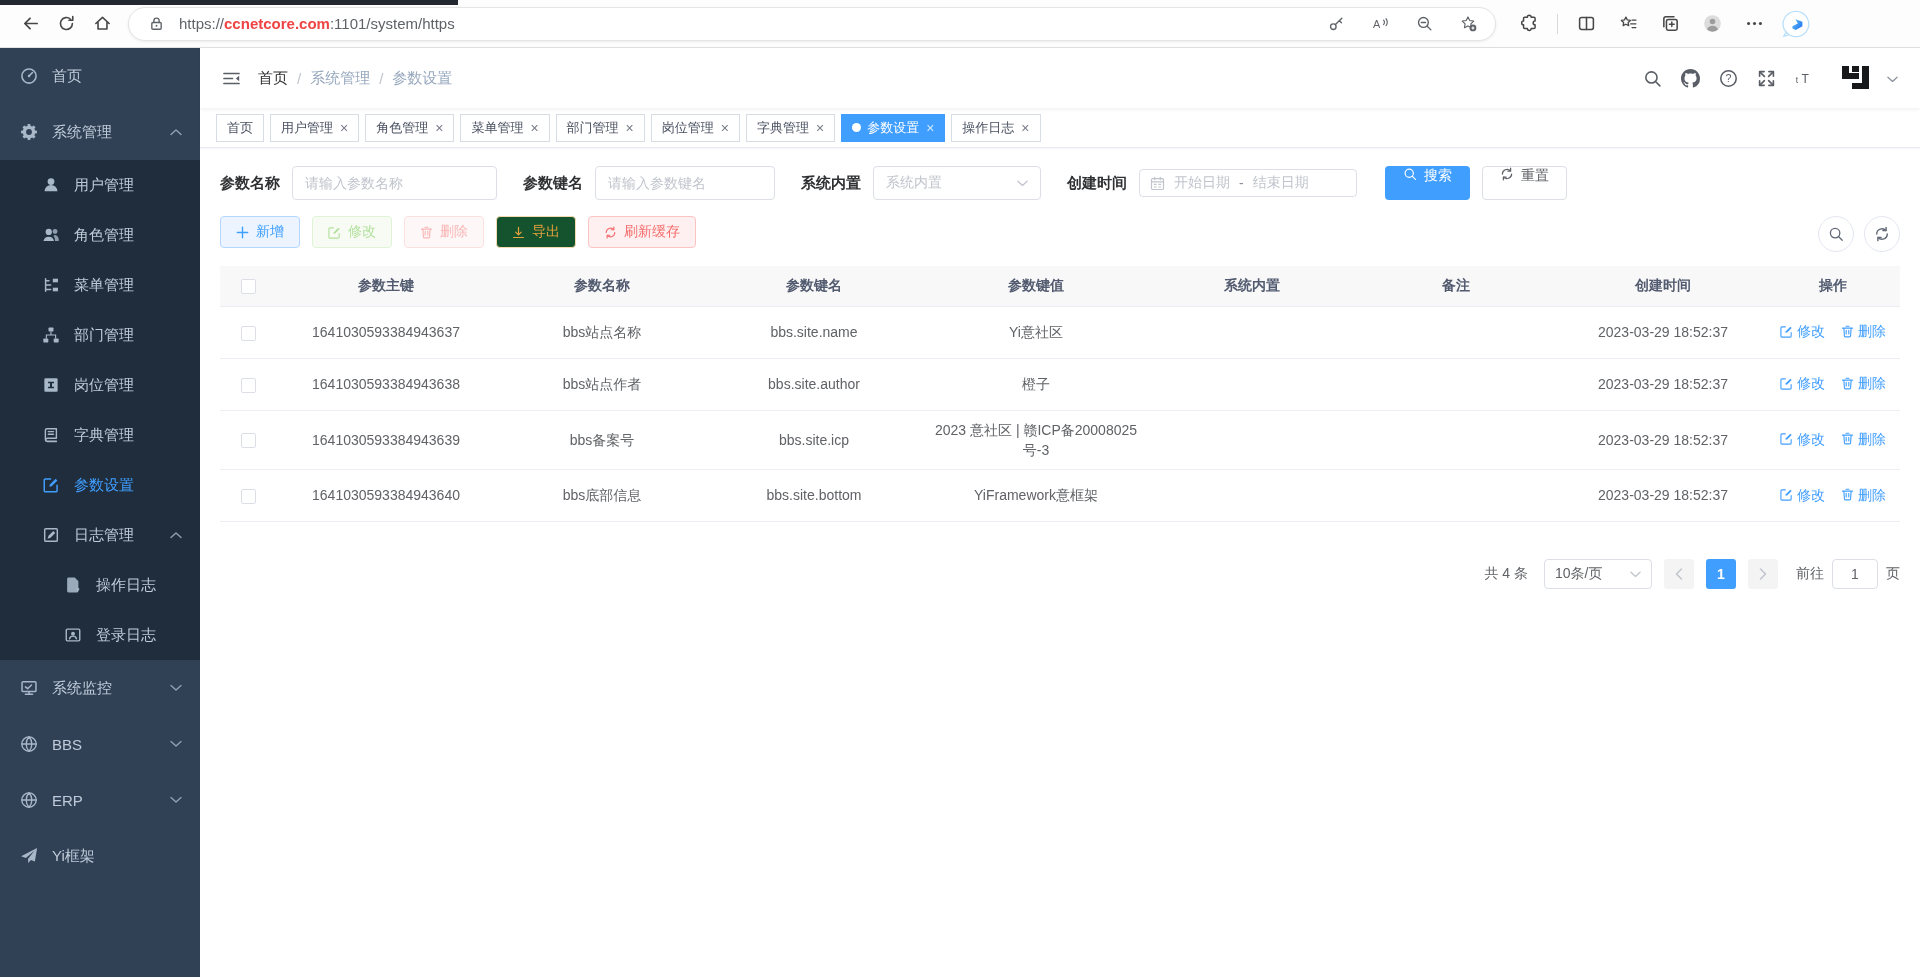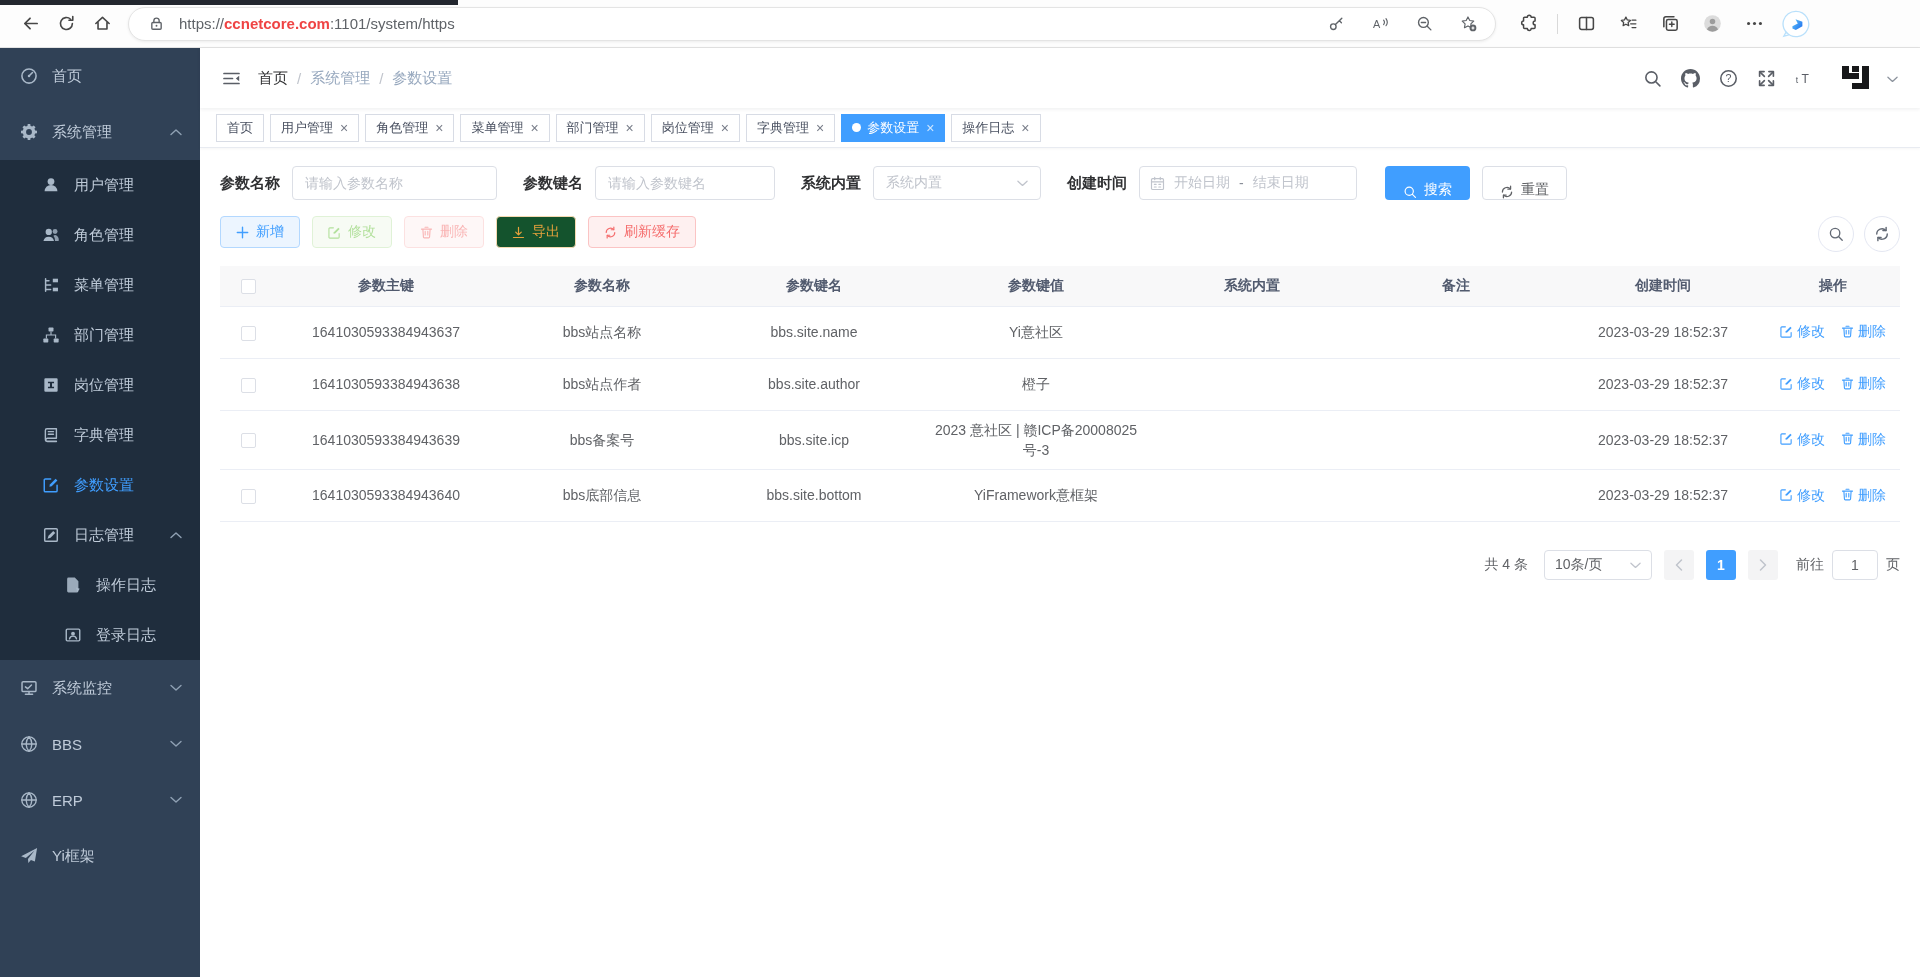--- a/index.html
+++ b/index.html
@@ -69,24 +69,24 @@
   .filters{display:flex;align-items:center;margin:4px 0 16px;}
   .f-group{display:flex;align-items:center;margin-right:26px;}
   .f-label{font-size:15px;font-weight:700;color:#303133;margin-right:12px;white-space:nowrap;}
   .f-input{height:34px;border:1px solid #dcdfe6;border-radius:4px;padding:0 12px;font-size:14px;color:#606266;outline:none;}
   .f-input::placeholder{color:#c0c4cc;}
   .in-name{width:205px;}
   .in-key{width:180px;}
   .f-select{width:168px;height:34px;border:1px solid #dcdfe6;border-radius:4px;display:flex;align-items:center;justify-content:space-between;padding:0 12px;color:#c0c4cc;font-size:14px;cursor:pointer;background:#fff;}
   .f-select .sel-caret{color:#c0c4cc;display:flex;}
   .f-select svg{width:11px;height:7px;}
-  .f-date{width:218px;height:34px;border:1px solid #dcdfe6;border-radius:4px;display:flex;align-items:center;gap:9px;padding:0 10px;font-size:14px;color:#c0c4cc;background:#fff;cursor:pointer;}
+  .f-date{width:218px;height:28px;border:1px solid #dcdfe6;border-radius:4px;display:flex;align-items:center;gap:9px;padding:0 10px;font-size:14px;color:#c0c4cc;background:#fff;cursor:pointer;}
   .f-date svg{width:15px;height:15px;flex:0 0 auto;}
   .f-date .dsep{color:#8a8f99;}
-  .btn{height:34px;border-radius:4px;font-size:14px;display:inline-flex;align-items:flex-end;gap:7px;padding:0 17px;border:1px solid transparent;cursor:pointer;background:#fff;}
+  .btn{height:34px;border-radius:4px;font-size:14px;display:inline-flex;align-items:flex-start;gap:7px;padding:0 17px;border:1px solid transparent;cursor:pointer;background:#fff;}
   .btn svg{width:14px;height:14px;}
   .btn-search{background:#409eff;color:#fff;margin-left:2px;}
   .btn-reset{border-color:#dcdfe6;color:#606266;margin-left:12px;}
 
   .toolbar{display:flex;align-items:flex-start;margin:2px 0 14px;}
   .tb-group{display:flex;gap:12px;}
   .tb{height:32px;padding:0 15px;border-radius:4px;font-size:14px;display:inline-flex;align-items:center;gap:7px;border:1px solid;cursor:pointer;background:#fff;}
   .tb svg{width:13px;height:13px;}
   .tb.primary{color:#409eff;background:#ecf5ff;border-color:#b3d8ff;}
   .tb.success{color:#67c23a;background:#f0f9eb;border-color:#c2e7b0;}
@@ -98,21 +98,21 @@
   .circle-btn svg{width:16px;height:16px;}
 
   table{width:100%;border-collapse:collapse;table-layout:fixed;font-size:14px;color:#606266;}
   thead th{background:#f8f8f9;color:#515a6e;font-weight:700;height:40px;border-bottom:1px solid #ebeef5;text-align:center;padding:0 4px;}
   tbody td{height:52px;border-bottom:1px solid #ebeef5;text-align:center;padding:9px 4px;line-height:1.45;}
   .cb{width:15px;height:15px;border:1px solid #dcdfe6;border-radius:2px;display:inline-block;background:#fff;vertical-align:middle;cursor:pointer;}
   .val-wrap{display:inline-block;max-width:216px;}
   .op{color:#409eff;display:inline-flex;align-items:center;gap:4px;margin:0 8px;cursor:pointer;text-decoration:none;white-space:nowrap;}
   .op svg{width:13px;height:13px;}
 
-  .pager{display:flex;align-items:center;justify-content:flex-end;gap:12px;margin-top:28px;font-size:14px;color:#606266;}
+  .pager{display:flex;align-items:center;justify-content:flex-end;gap:12px;margin-top:37px;font-size:14px;color:#606266;}
   .p-total{margin-right:4px;}
   .psel{width:108px;height:30px;border:1px solid #dcdfe6;border-radius:4px;display:flex;align-items:center;justify-content:space-between;padding:0 10px;cursor:pointer;background:#fff;}
   .psel .sel-caret{color:#c0c4cc;display:flex;}
   .psel svg{width:11px;height:7px;}
   .pbtn{min-width:30px;height:30px;border-radius:3px;background:#f4f4f5;color:#c0c4cc;display:flex;align-items:center;justify-content:center;cursor:pointer;}
   .pbtn svg{width:8px;height:12px;}
   .pbtn.page{background:#409eff;color:#fff;font-weight:700;font-size:14px;}
   .goto{display:flex;align-items:center;gap:8px;margin-left:6px;}
   .goto-input{width:46px;height:30px;border:1px solid #dcdfe6;border-radius:4px;text-align:center;font-size:14px;color:#606266;outline:none;}
 </style>

